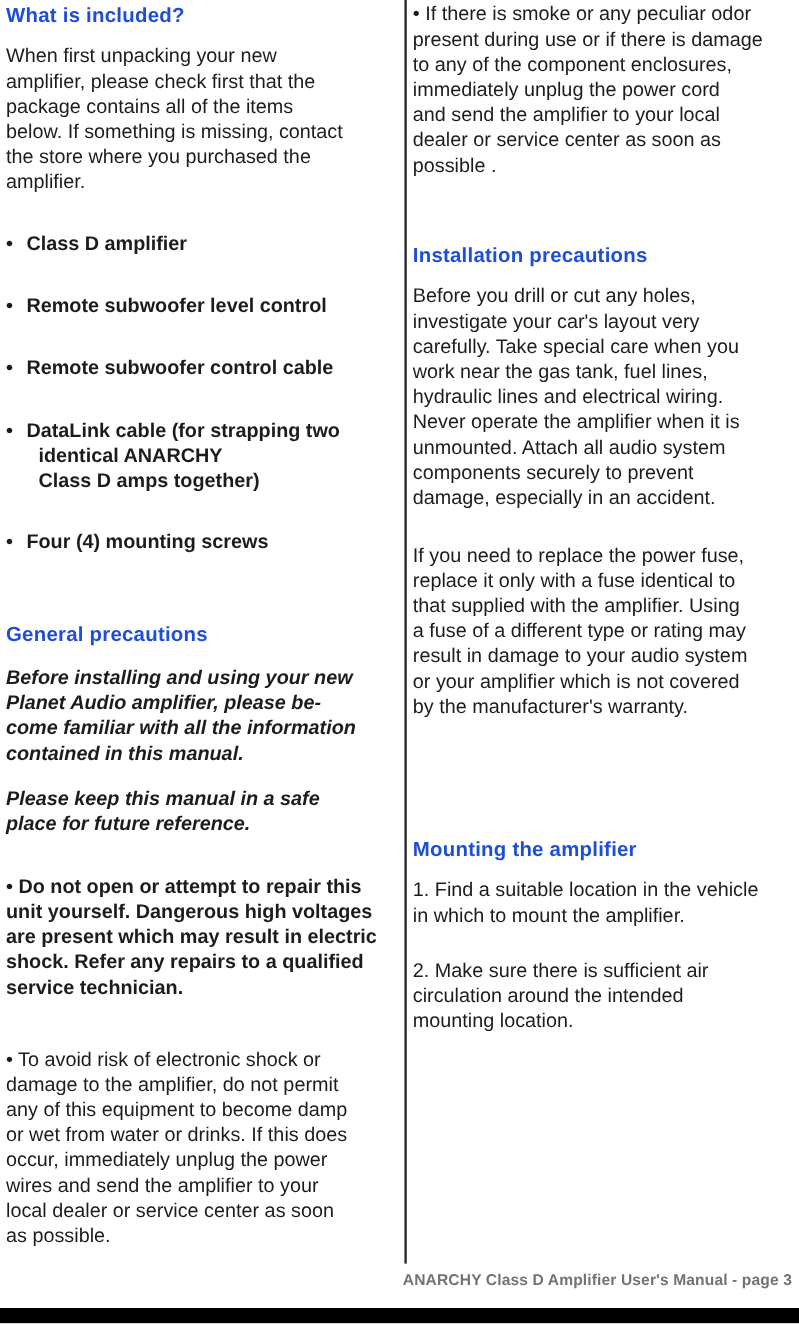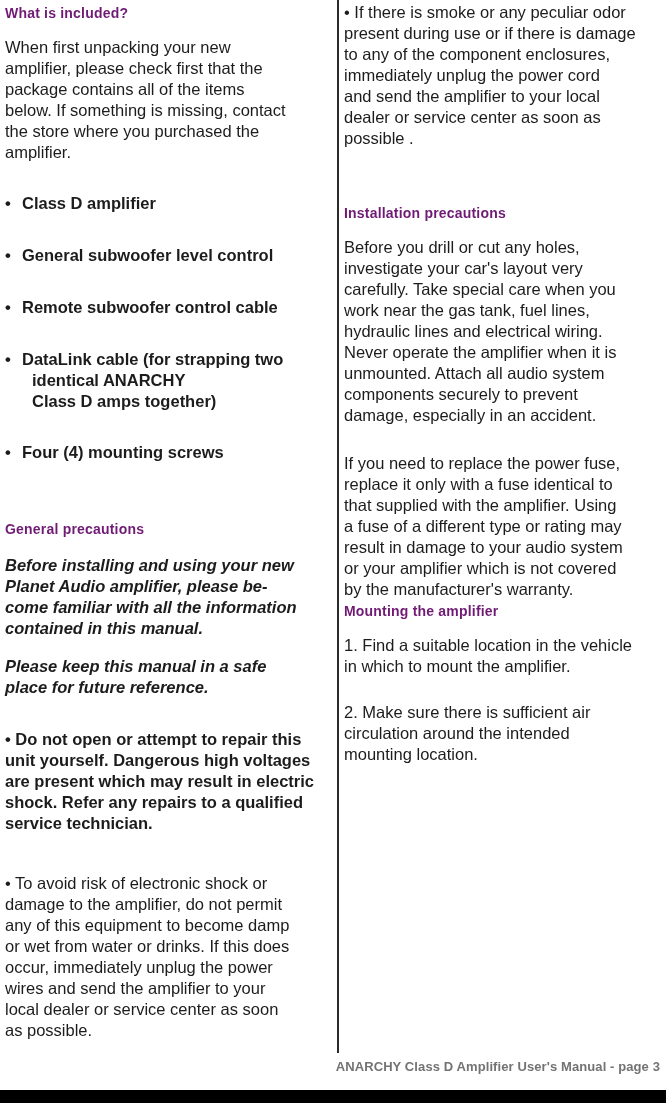--- a/index.html
+++ b/index.html
@@ -20,24 +20,24 @@
     width: 2px;
     height: 1053px;
     background: #2b2b2b;
   }
   .col { position: absolute; top: 2px; }
   .col-left  { left: 5px;   width: 324px; }
   .col-right { left: 344px; width: 310px; }
 
   .heading {
     margin: 0;
-    font-size: 14px;
+    font-size: 17px;
     line-height: 22px;
     font-weight: 700;
-    color: #701a75;
+    color: #1d4ed8;
     letter-spacing: 0.2px;
   }
   .body {
     margin: 0;
     font-size: 16.5px;
     line-height: 21px;
     white-space: pre-line;
   }
   .em { font-weight: 700; font-style: italic; }
 
@@ -56,21 +56,21 @@
   .mb15 { margin-bottom: 15px; }
   .mb17 { margin-bottom: 17px; }
   .mb21 { margin-bottom: 39px; font-weight: bold; }
   .mb23 { }
   .mb25 { margin-bottom: 25px; }
   .mb27 { margin-bottom: 27px; }
   .mb30 { margin-bottom: 30px; }
   .mb31 { margin-bottom: 31px; }
   .mb53 { margin-bottom: 53px; }
   .mt55 { margin-top: 55px; }
-  .mt97 { }
+  .mt97 { margin-top: 97px; }
 
   .footer {
     position: absolute;
     top: 1059px;
     right: 6px;
     font-size: 13px;
     font-weight: 700;
     color: #737373;
     letter-spacing: 0.1px;
   }
@@ -101,21 +101,21 @@
 the store where you purchased the
 amplifier.</p>
 
     <div>
       <div class="item mb31">
         <span class="bullet">•</span>
         <span class="item-text">Class D amplifier</span>
       </div>
       <div class="item mb31">
         <span class="bullet">•</span>
-        <span class="item-text">General subwoofer level control</span>
+        <span class="item-text">Remote subwoofer level control</span>
       </div>
       <div class="item mb31">
         <span class="bullet">•</span>
         <span class="item-text">Remote subwoofer control cable</span>
       </div>
       <div class="item mb30">
         <span class="bullet">•</span>
         <span class="item-text hang">DataLink cable (for strapping two
 identical ANARCHY
 Class D amps together)</span>

